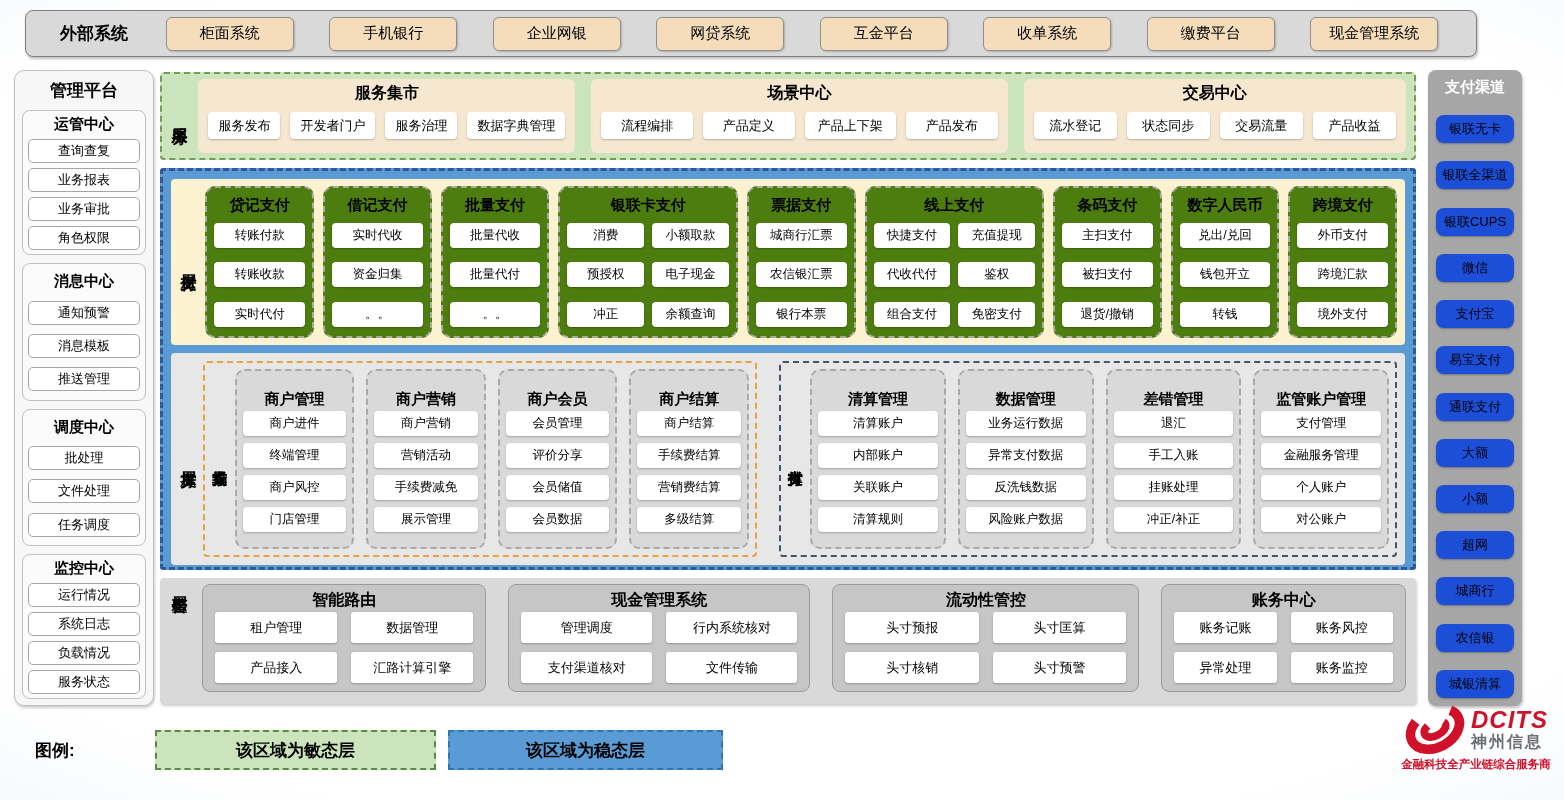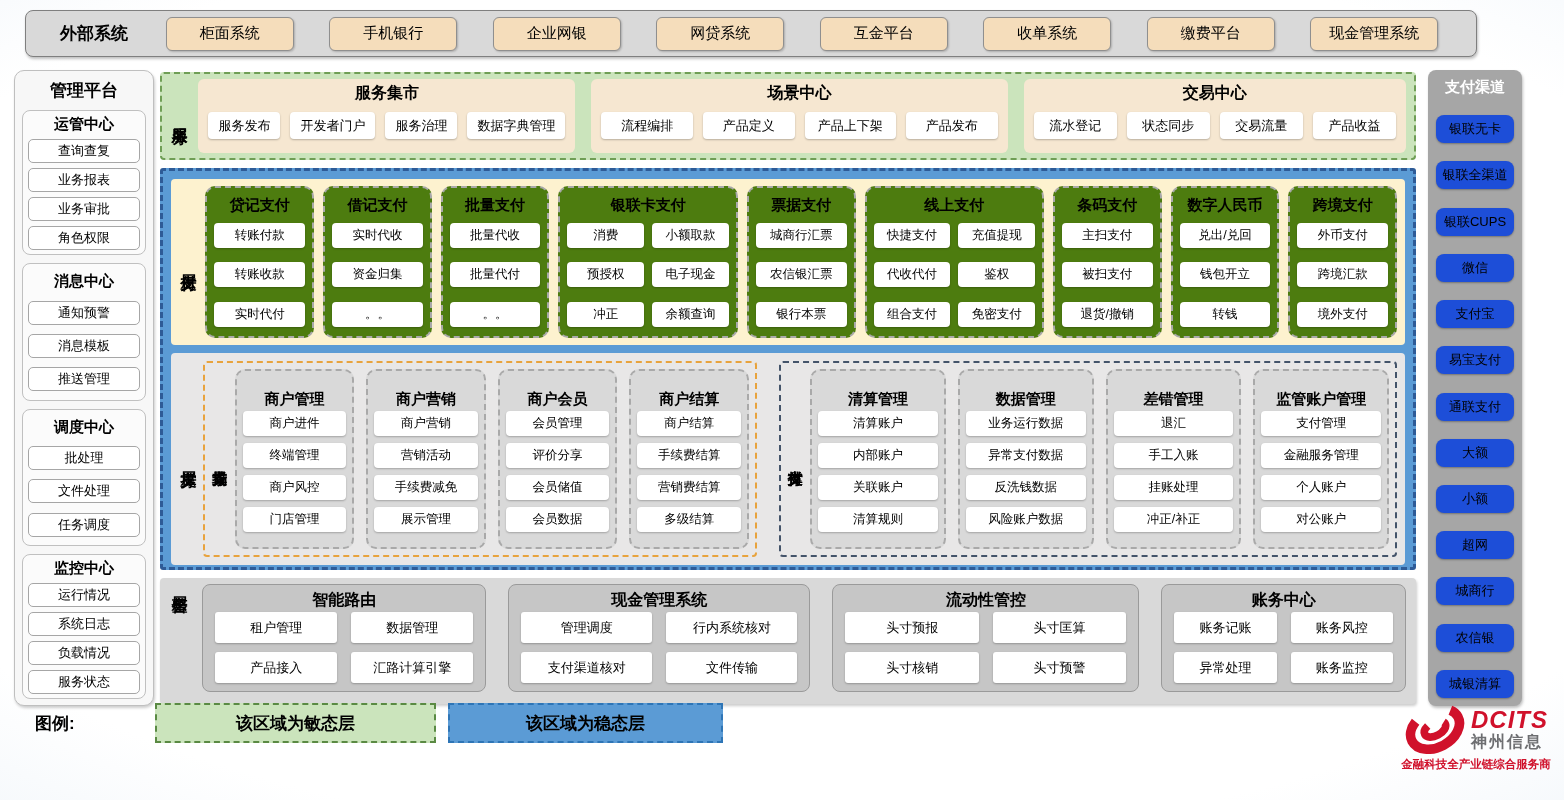--- a/index.html
+++ b/index.html
@@ -86,21 +86,21 @@
   .int-group{background:#c6c6c6;border:1px solid #9a9a9a;border-radius:8px;padding:2px 12px 8px;
     display:flex;flex-direction:column;box-sizing:border-box;}
   .int-group.ig1{flex:1.12;}
   .int-group.ig2{flex:1.2;}
   .int-group.ig3{flex:1.22;}
   .int-group.ig4{flex:0.95;}
   .int-title{text-align:center;font-weight:bold;font-size:16px;height:25px;line-height:25px;}
   .int-grid{flex:1;display:grid;grid-template-columns:1fr 1fr;gap:9px 14px;}
   .int-grid .white-btn{height:auto;font-size:13px;border-radius:3px;}
   
-  .legend{position:absolute;left:35px;top:703px;display:flex;align-items:center;}
+  .legend{position:absolute;left:35px;top:730px;display:flex;align-items:center;}
   .legend-label{font-weight:bold;font-size:17px;width:120px;}
   .legend-box{height:40px;display:flex;align-items:center;justify-content:center;
     font-weight:bold;font-size:17px;box-sizing:border-box;}
   .legend-box.green{width:281px;background:#cbe4bc;border:2px dashed #5a8a43;}
   .legend-box.blue{width:275px;background:#5b9bd5;border:2px dashed #2e75b6;margin-left:12px;}
   
   .logo{position:absolute;left:1388px;top:704px;width:176px;display:flex;flex-direction:column;align-items:center;}
   .logo-top{display:flex;align-items:center;gap:5px;}
   .logo-texts{display:flex;flex-direction:column;}
   .logo-brand{color:#d0112b;font-weight:bold;font-style:italic;font-size:24px;line-height:25px;letter-spacing:1px;}

